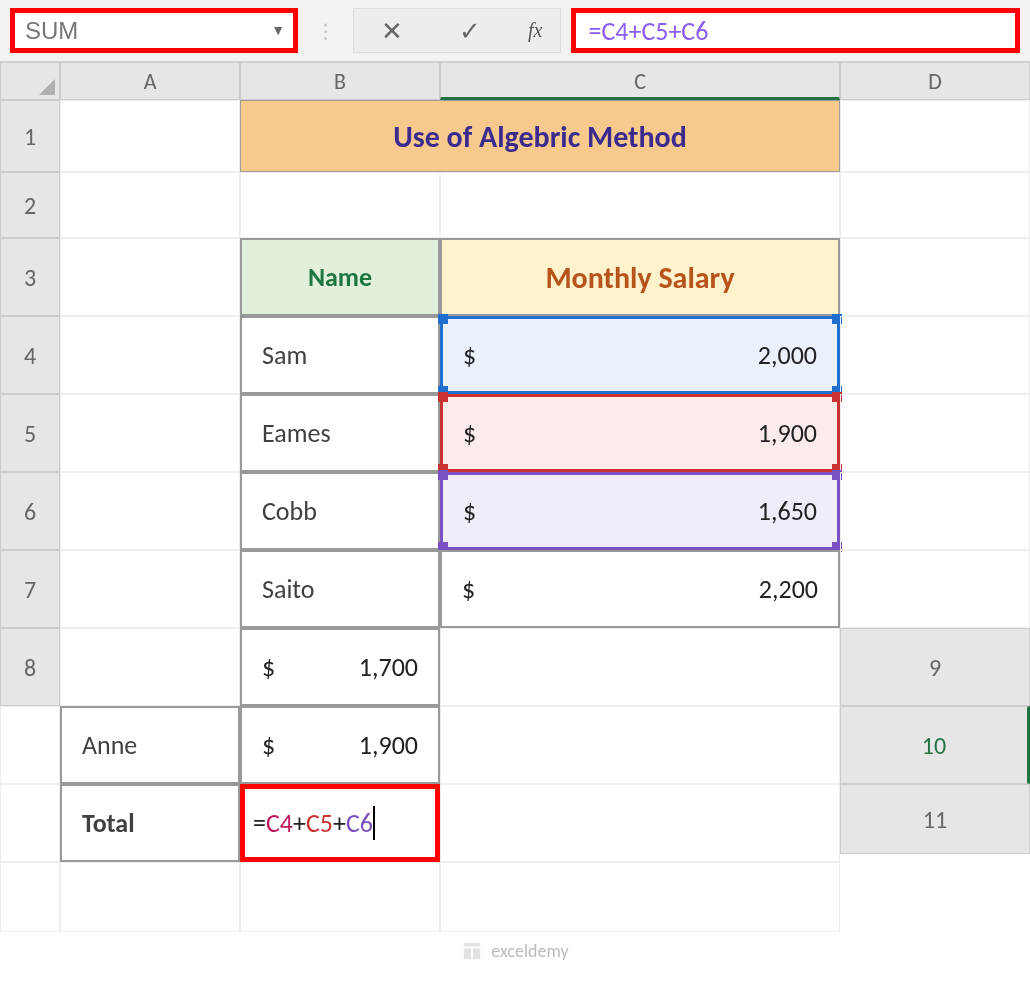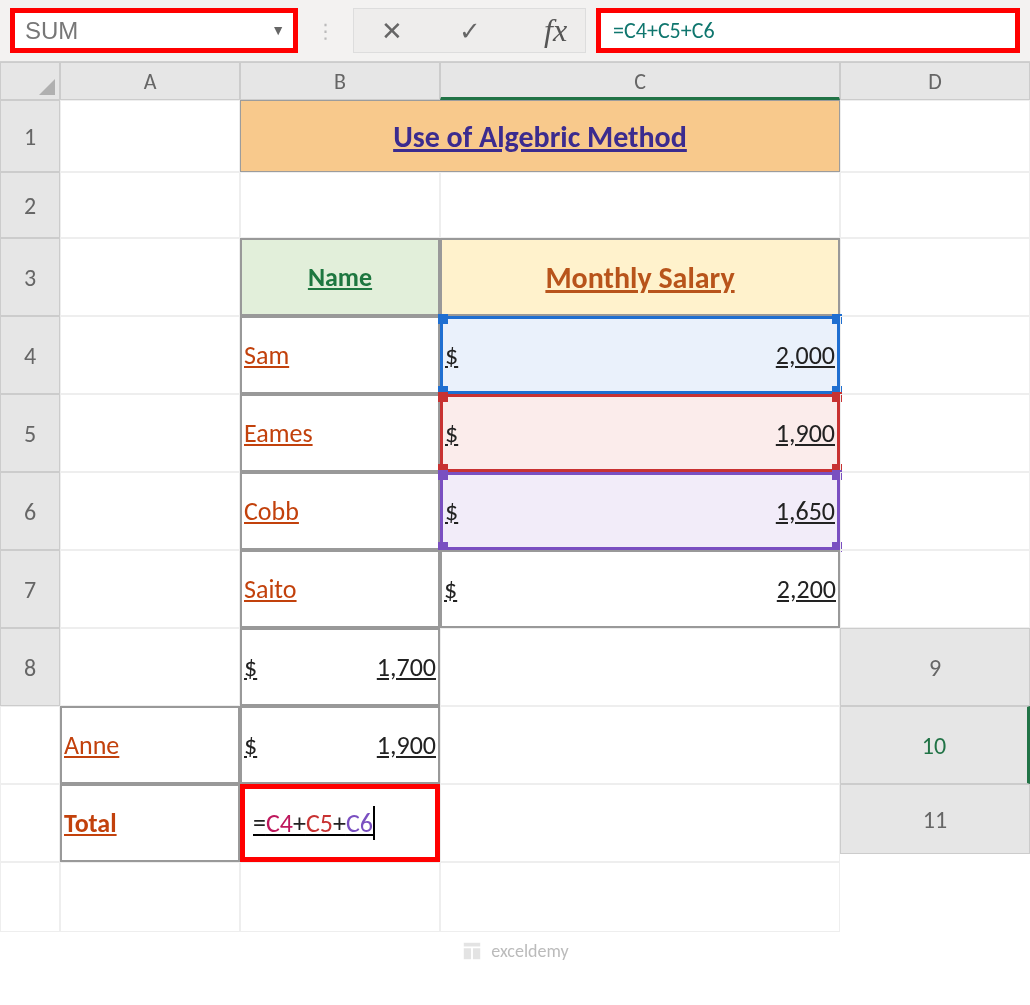--- a/index.html
+++ b/index.html
@@ -39,31 +39,31 @@
   .bar-gap { width: 55px; display:flex; align-items:center; justify-content:center; color:#bbb; font-size:20px;}
   .fx-buttons {
     display: flex;
     align-items: center;
     gap: 38px;
     padding: 0 18px;
     background: #eeedec;
     border: 1px solid #ddd;
   }
   .fx-btn { font-size: 26px; color: #666; cursor: pointer; width:40px; text-align:center;}
-  .fx-label { font-style: italic; font-size: 32px; color: #555; font-family: 'Times New Roman', serif; margin-left: 16px;}
+  .fx-label { font-style: italic; font-size: 20px; color: #555; font-family: 'Times New Roman', serif;}
   .formula-input-wrap {
     border: 5px solid #ff0000;
     background: #fff;
     flex: 1;
     margin-left: 10px;
     display: flex;
     align-items: center;
     padding: 0 12px;
   }
-  .formula-input-wrap .formula-text { font-size: 22px; color: #0f766e; }
+  .formula-input-wrap .formula-text { font-size: 26px; color: #8b5cf6; }
 
   
   .grid { display: grid; grid-template-columns: 60px 180px 200px 400px 190px; }
   .hdr {
     background: #e6e6e6;
     border: 1px solid #ccc;
     text-align: center;
     font-size: 22px;
     color: #666;
     height: 38px;
@@ -83,23 +83,22 @@
     font-size: 24px;
     color: #666;
     display: flex; align-items: center; justify-content: center;
   }
   .row-hdr.active { color: #217346; border-right: 3px solid #217346; }
   .cell {
     border: 1px solid #eee;
     font-size: 26px;
     display: flex;
     align-items: center;
-    padding: 0 2px;
+    padding: 0 20px;
     position: relative;
-    text-decoration: underline;
   }
   .r { height: 78px; }
   .r1 { height: 72px; }
   .r2 { height: 66px; }
   .r11 { height: 70px; }
 
   .title-cell {
     background: #f8c98c;
     border: 1px solid #9c9c9c;
     color: #3b2b8f;
@@ -118,21 +117,21 @@
     justify-content: center;
   }
   .th-sal {
     background: #fff2cc;
     border: 2px solid #999;
     color: #b8541b;
     font-weight: bold;
     font-size: 30px;
     justify-content: center;
   }
-  .td { border: 2px solid #999; color: #c2410c; background:#fff; }
+  .td { border: 2px solid #999; color: #404040; background:#fff; }
   .sal { justify-content: space-between; font-family: Calibri, Arial, sans-serif; color:#222;}
   .sal .cur { color: #222; }
   .sal .val { color: #222; }
 
   
   .ref { position: relative; }
   .ref.blue { border: 3px solid #1f6fd1; background: #eaf1fb; }
   .ref.red  { border: 3px solid #c83232; background: #fbeceb; }
   .ref.purple{ border: 3px solid #7a4fc1; background: #f2ecf9; }
   .ref .h { position:absolute; width:10px; height:10px; }

